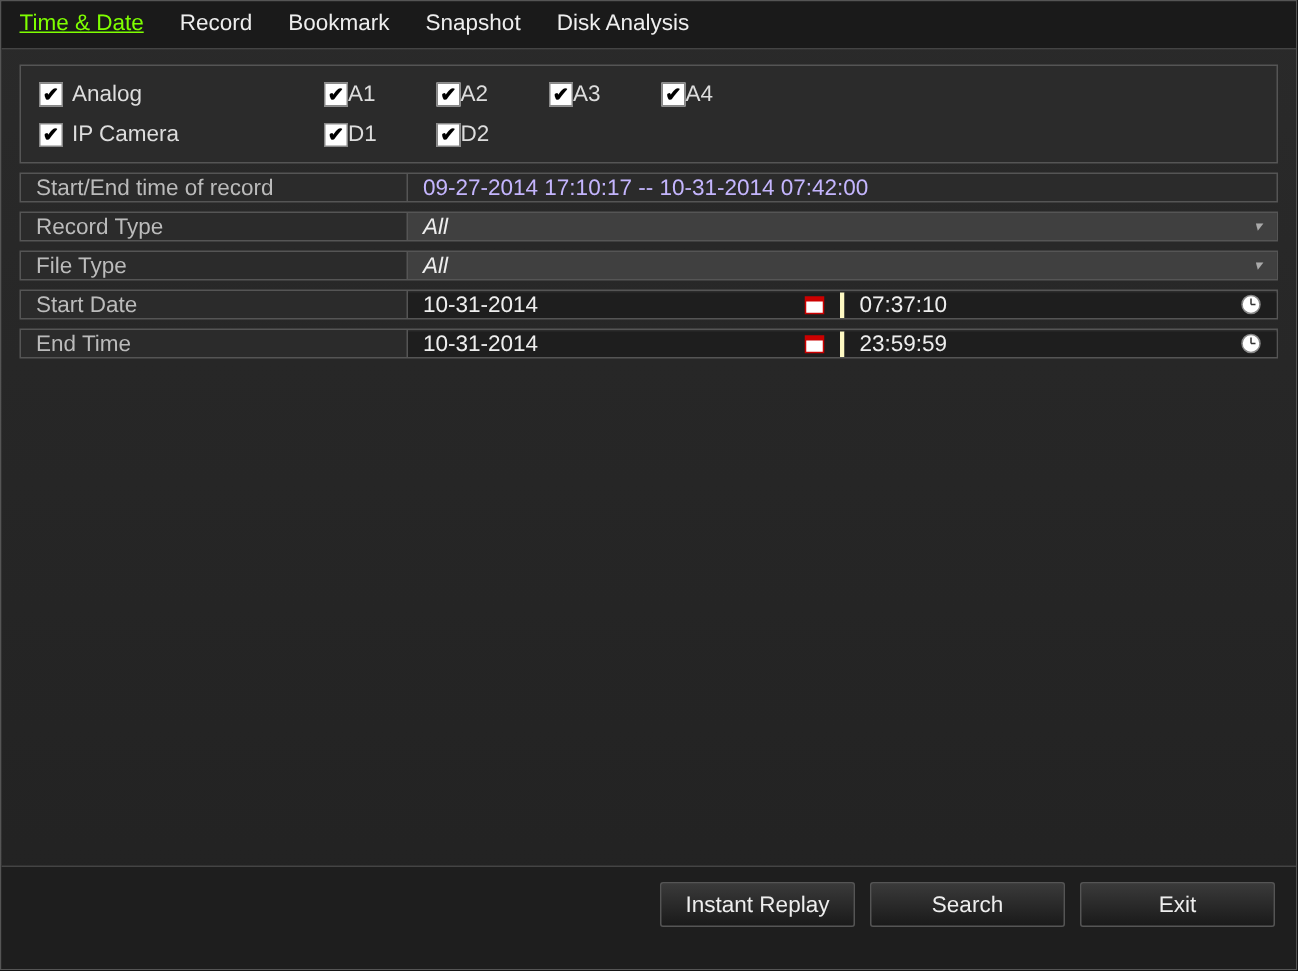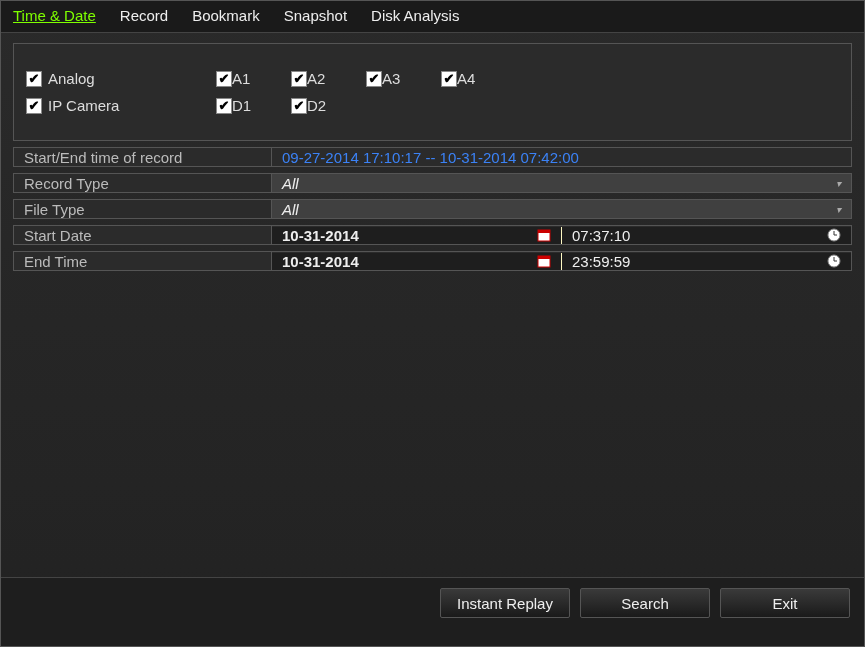--- a/index.html
+++ b/index.html
@@ -40,21 +40,21 @@
   .content {
     flex: 1;
     padding: 10px 12px;
     display: flex;
     flex-direction: column;
     gap: 6px;
   }
   .panel {
     border: 1px solid #555;
     background: #2b2b2b;
-    padding: 26px 12px;
+    padding: 10px 12px;
   }
   .checkrow {
     display: flex;
     align-items: center;
     margin-bottom: 10px;
   }
   .checkrow:last-child { margin-bottom: 0; }
   .checkrow .lead {
     width: 190px;
     display: flex;
@@ -98,21 +98,21 @@
     align-items: center;
   }
   .formrow .value {
     flex: 1;
     display: flex;
     align-items: center;
   }
   .formrow .value-text {
     flex: 1;
     padding: 0 10px;
-    color: #3b82f6;
+    color: #c4b5fd;
     display: flex;
     align-items: center;
   }
   .dropdown {
     flex: 1;
     display: flex;
     align-items: center;
     justify-content: space-between;
     padding: 0 10px;
     cursor: pointer;
@@ -126,21 +126,21 @@
   }
   .datefield, .timefield {
     display: flex;
     align-items: center;
     justify-content: space-between;
     padding: 0 10px;
     background: #1e1e1e;
     cursor: pointer;
     color: #eee;
   }
-  .datefield { flex: 1; border-right: 1px solid #fef9c3; font-weight: bold; }
+  .datefield { flex: 1; border-right: 3px solid #fef9c3; }
   .timefield { flex: 1; }
   .cal-icon {
     width: 14px; height: 14px;
     display: inline-block;
   }
   .cal-icon svg { display: block; }
   .clock-icon {
     width: 14px; height: 14px;
     display: inline-block;
   }

